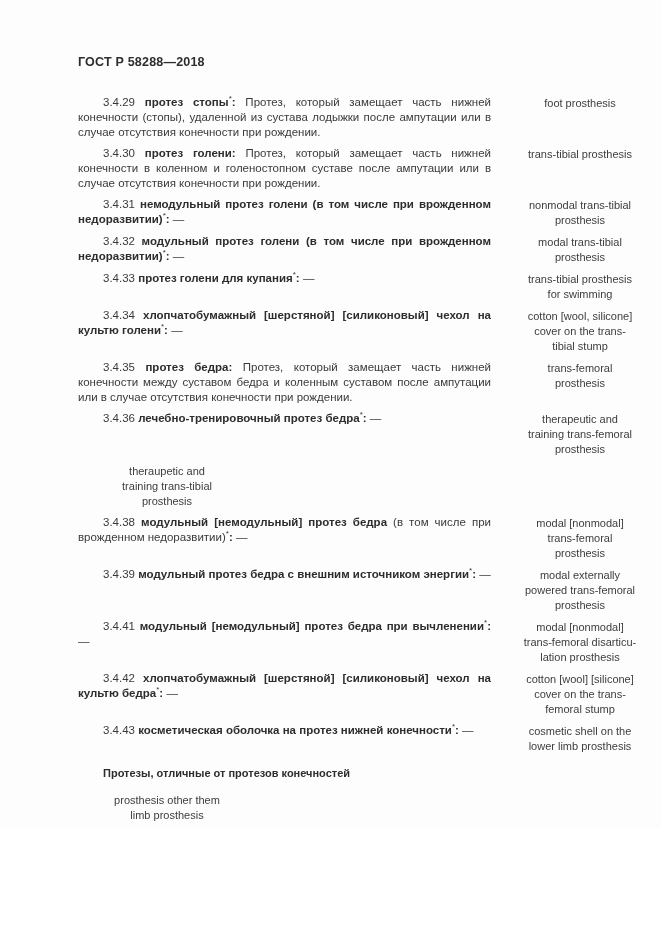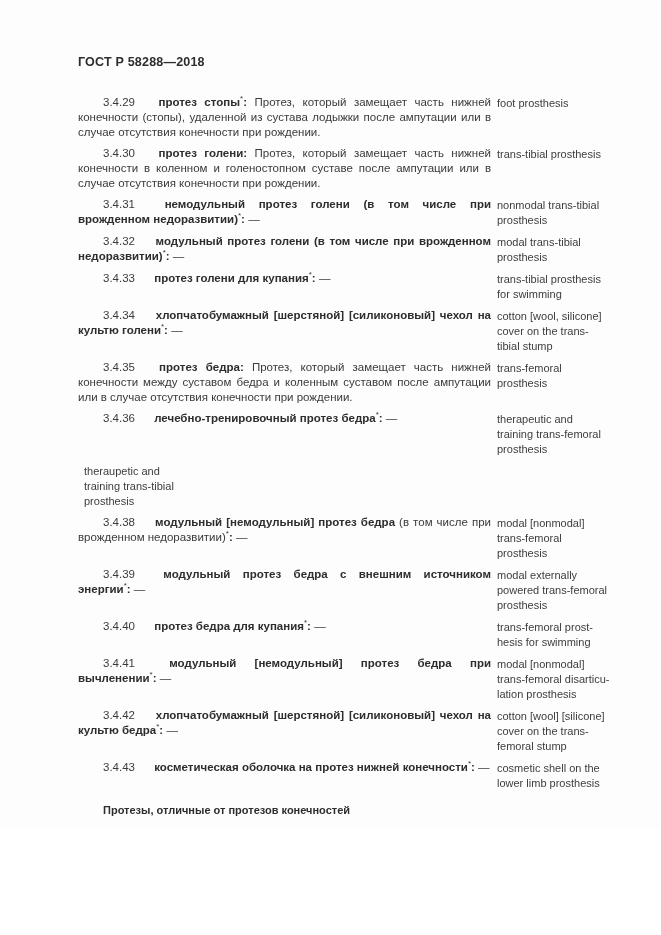--- a/index.html
+++ b/index.html
@@ -8,28 +8,28 @@
     background:#fdfdfd;color:#3a3a3a;
     font-family:"Liberation Sans","DejaVu Sans",sans-serif;
     padding:55px 28px 0 78px;overflow:hidden;
   }
   .doc-header{font-weight:bold;font-size:12.5px;color:#2d2d2d;margin:0 0 26px 0;letter-spacing:.2px;}
   .row{display:flex;align-items:flex-start;margin:0 0 6px 0;}
   .ru{
     width:413px;flex:0 0 413px;margin:0;
     font-size:11.5px;line-height:15px;text-align:justify;text-indent:25px;
   }
-  .term{font-weight:bold;color:#2d2d2d;margin-left:16px;}
+  .term{font-weight:bold;color:#2d2d2d;}
   .treg{font-weight:normal;}
   .colon{font-weight:bold;color:#2d2d2d;}
   .star{font-size:8px;line-height:0;vertical-align:super;}
   .def{font-weight:normal;}
   .en{
-    flex:0 0 130px;width:130px;margin:1px 0 0 6px;
-    font-size:11px;line-height:15px;white-space:pre-line;color:#3d3d3d;
+    flex:0 0 130px;width:130px;margin:1px 0 0 24px;
+    font-size:11px;line-height:15px;white-space:pre-line;color:#3d3d3d;text-align:center;
   }
   .subheading{
     font-weight:bold;font-size:11px;line-height:15px;color:#2d2d2d;
     margin:12px 0 11px 0;padding-left:25px;
   }
   .pagenum{position:absolute;left:64px;top:840px;font-size:11.5px;color:#3a3a3a;}
 </style>
 </head>
 <body>
 
@@ -100,25 +100,20 @@
 prosthesis</p>
     </div>
 
     <div class="row">
       <p class="ru"><span>3.4.39</span> <span class="term">модульный протез бедра с внешним источником энергии</span><span class="treg"></span><sup class="star">*</sup><span class="colon">:</span> <span class="def">—</span></p>
       <p class="en">modal externally
 powered trans-femoral
 prosthesis</p>
     </div>
 
-    <div class="row">
-      <p class="ru"><span>3.4.40</span> <span class="term">протез бедра для купания</span><span class="treg"></span><sup class="star">*</sup><span class="colon">:</span> <span class="def">—</span></p>
-      <p class="en">trans-femoral prost-
-hesis for swimming</p>
-    </div>
 
     <div class="row">
       <p class="ru"><span>3.4.41</span> <span class="term">модульный [немодульный] протез бедра при вычленении</span><span class="treg"></span><sup class="star">*</sup><span class="colon">:</span> <span class="def">—</span></p>
       <p class="en">modal [nonmodal]
 trans-femoral disarticu-
 lation prosthesis</p>
     </div>
 
     <div class="row">
       <p class="ru"><span>3.4.42</span> <span class="term">хлопчатобумажный [шерстяной] [силиконовый] чехол на культю бедра</span><span class="treg"></span><sup class="star">*</sup><span class="colon">:</span> <span class="def">—</span></p>

